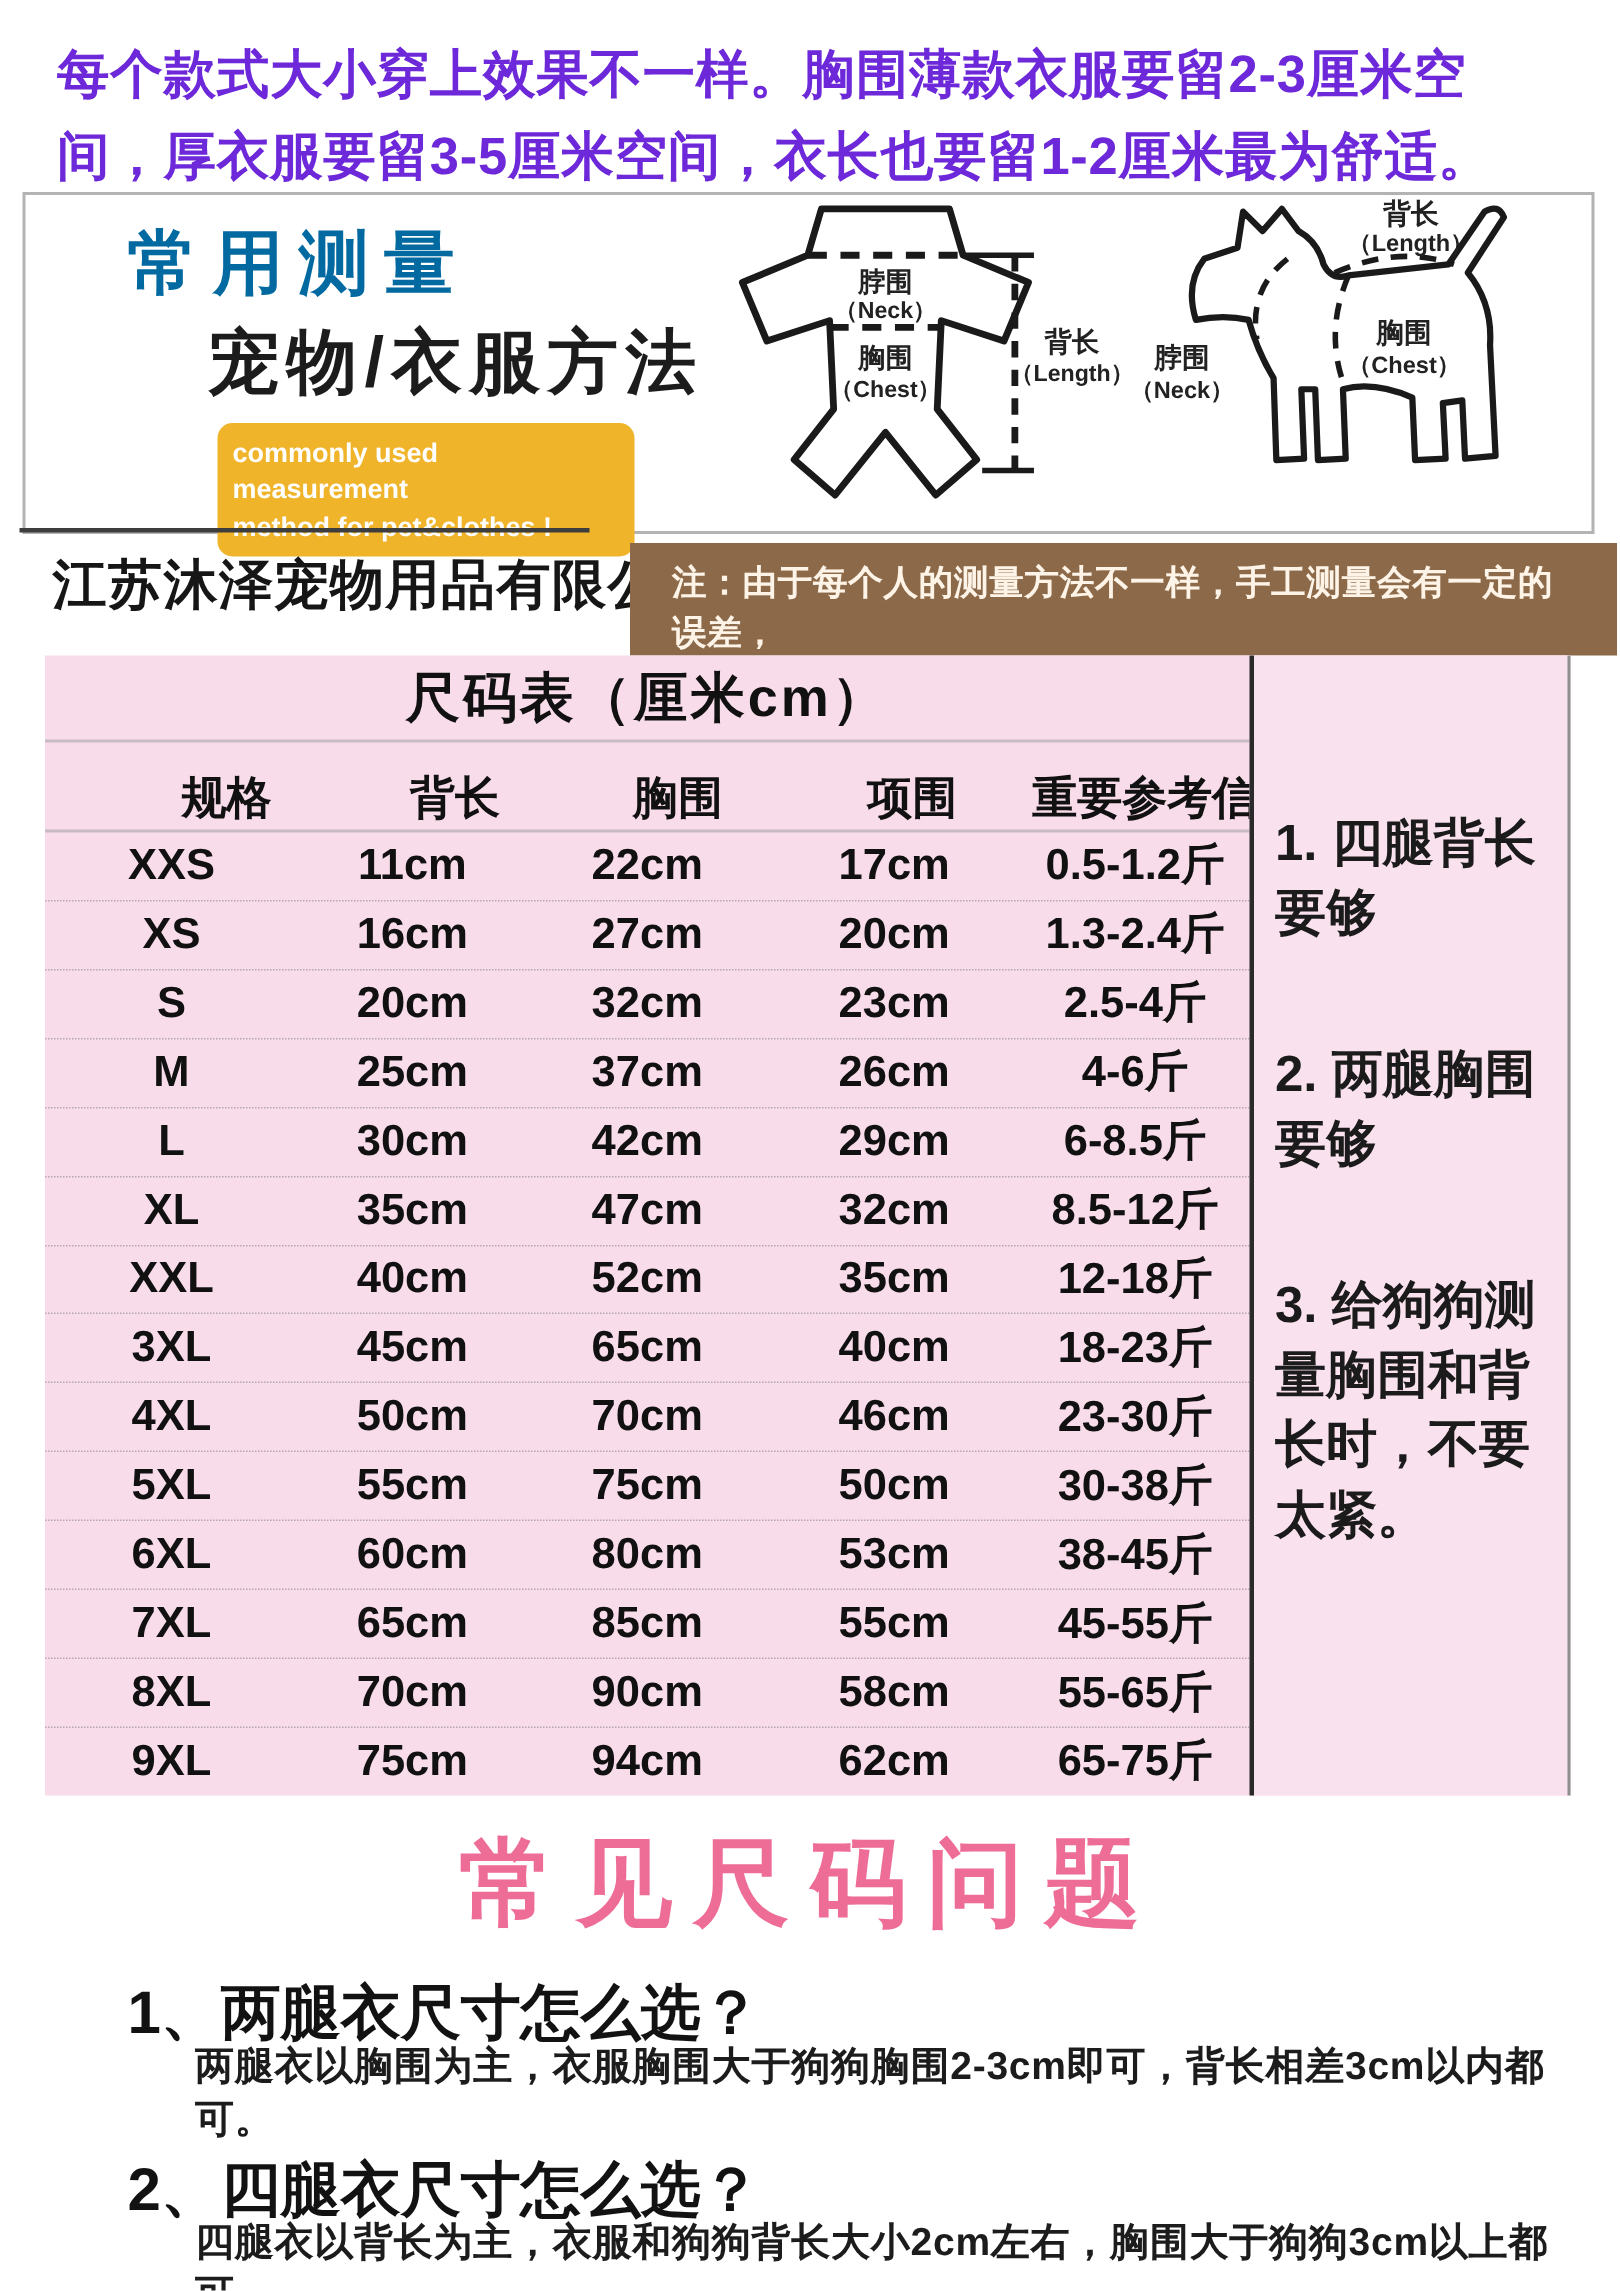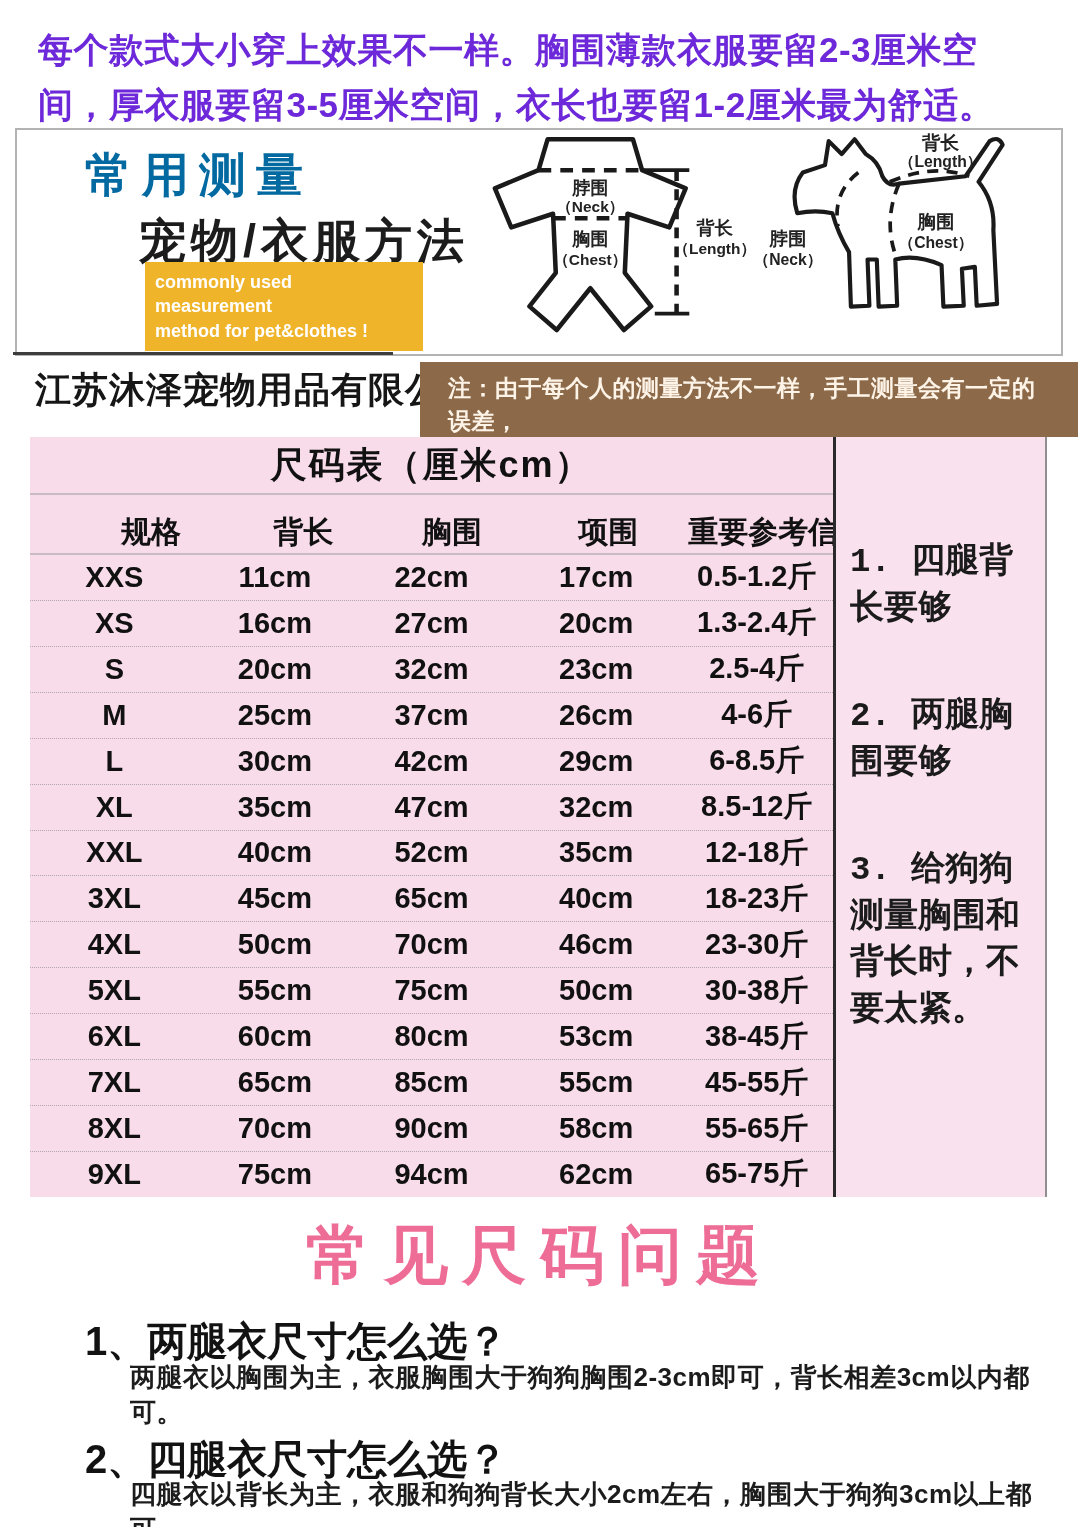--- a/index.html
+++ b/index.html
@@ -16,23 +16,23 @@
   .panel{
     position:absolute;left:15px;top:128px;width:1044px;height:224px;
     background:#fff;border:2px solid #b3b3b3;
   }
   .panel-dark-edge{
     position:absolute;left:13px;top:352px;width:380px;height:3px;background:#3d3d3d;
   }
   .panel-title1{position:absolute;left:68px;top:14px;font-size:47px;font-weight:bold;letter-spacing:10px;color:#0369a1;}
   .panel-title2{position:absolute;left:122px;top:80px;font-size:47px;font-weight:bold;letter-spacing:5px;color:#1c1c1c;}
   .yellow-box{
-    position:absolute;left:128px;top:132px;width:258px;
+    position:absolute;left:128px;top:152px;width:258px;
     background:#f0b42b;color:#fff;font-size:18px;font-weight:bold;
-    padding:8px 10px;line-height:1.35;
+    padding:8px 10px;line-height:1.35;border-radius:10px;
   }
   .svg-clothes{position:absolute;left:448px;top:2px;}
   .svg-dog{position:absolute;left:732px;top:0px;}
   .diagram-label{font-size:20px;font-weight:bold;fill:#222;}
   .diagram-label-en{font-size:17px;font-weight:bold;fill:#222;}
   
   .company{position:absolute;left:35px;top:366px;font-size:36px;font-weight:bold;color:#161616;letter-spacing:1px;}
   .note-box{
     position:absolute;left:420px;top:362px;width:602px;height:55px;
     background:#8c6a49;color:#fdf3e7;font-size:23px;font-weight:bold;
@@ -52,21 +52,21 @@
     height:58px;display:flex;align-items:flex-end;
     font-size:30px;font-weight:bold;border-bottom:2px solid #c8bcc2;padding-left:41px;
   }
   .table-rows{flex:1;display:flex;flex-direction:column;}
   .trow{flex:1;display:flex;align-items:center;font-size:29px;font-weight:bold;}
   .trow + .trow{border-top:1px dotted #b5a5ad;}
   .cell{text-align:center;white-space:nowrap;}
   .c0{width:21%;} .c1{width:19%;} .c2{width:20%;} .c3{width:21%;} .c4{width:19%;}
   .tips{
     flex:1;background:#f9e2ee;border-left:3px solid #2a2a2a;border-right:2px solid #8f8f8f;
-    padding:102px 10px 0 14px;font-size:34px;font-weight:bold;line-height:1.38;color:#1b1b1b;font-family:Liberation Mono, monospace;
+    padding:102px 10px 0 14px;font-size:34px;font-weight:bold;line-height:1.38;color:#1b1b1b;
   }
   .tip{margin-bottom:60px;}
   
   .section-title{
     position:absolute;left:0;top:1212px;width:100%;text-align:center;
     font-size:64px;font-weight:bold;color:#ee6d97;letter-spacing:14px;
   }
   .faq-q{position:absolute;left:85px;font-size:40px;font-weight:bold;color:#121212;margin-top:12px;}
   .faq-a{position:absolute;left:130px;font-size:26px;font-weight:bold;color:#1c1c1c;letter-spacing:.5px;}
   .q1{top:1302px;} .a1{top:1360px;} .q2{top:1420px;} .a2{top:1477px;}

